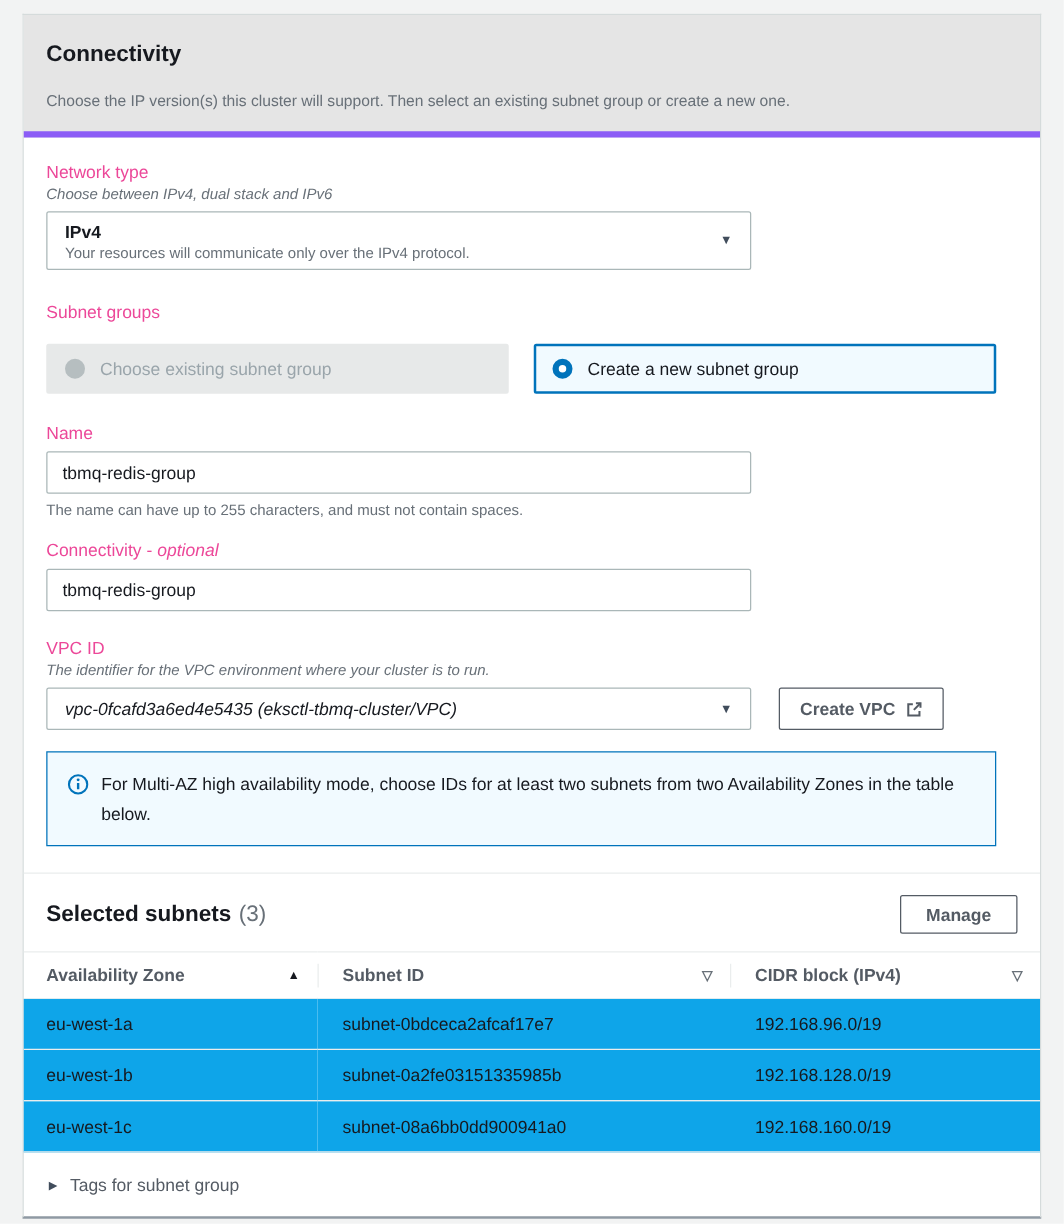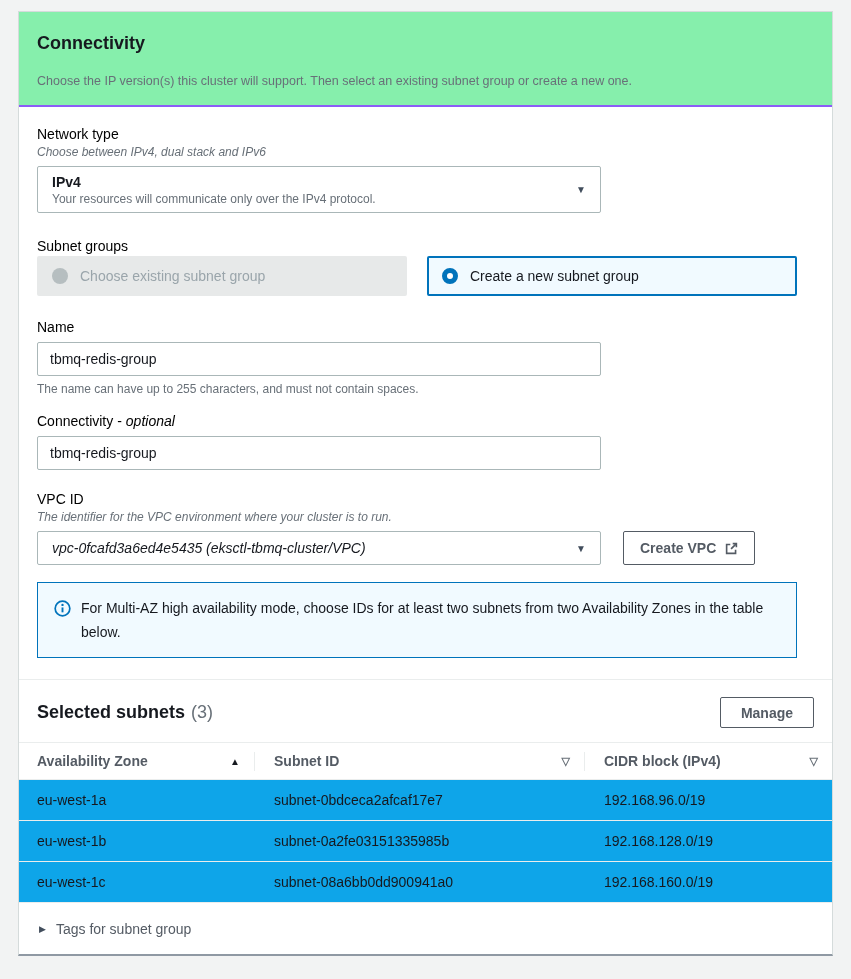--- a/index.html
+++ b/index.html
@@ -10,30 +10,30 @@
     color:#16191f;
     font-size:14px;
   }
   .card {
     margin:11px 18px 0 18px;
     background:#ffffff;
     border:1px solid #d5dbdb;
     border-bottom:2px solid #8f99a3;
   }
   .card-header {
-    background:#86efac;
-    border-bottom:2px solid #8b5cf6;
+    background:#e5e5e5;
+    border-bottom:5px solid #8b5cf6;
     padding:21px 18px 17px 18px;
   }
   .card-title { font-size:18px; font-weight:700; color:#16191f; }
   .card-subtitle { font-size:12.5px; color:#687078; margin-top:20px; }
 
   .card-body { padding:19px 18px 0 18px; }
 
-  .f-label { font-size:14px; color:#000000; }
+  .f-label { font-size:14px; color:#ec4899; }
   .f-label .optional { font-style:italic; margin-left:4px; }
   .f-helper { font-size:12px; color:#687078; margin-top:3px;font-style:italic; }
   .f-footer { font-size:12px; color:#687078; margin-top:6px; }
 
   .select-box {
     width:564px; background:#fff;
     border:1px solid #aab7b8; border-radius:2px;
     display:flex; justify-content:space-between; align-items:center;
     padding:0 14px; cursor:pointer; margin-top:7px;
   }
@@ -43,21 +43,21 @@
   .select-secondary { font-size:12px; color:#687078; margin-top:2px; }
   .select-value { font-size:14px; color:#16191f;font-style:italic; }
   .caret { font-size:10px; color:#414d5c; flex:0 0 auto; margin-left:10px; }
 
   .mb-nt { margin-bottom:25px; }
   .mb-sg { margin-bottom:23px; }
   .mb-name { margin-bottom:17px; }
   .mb-desc { margin-bottom:21px; }
   .mb-vpc { margin-bottom:17px; }
 
-  .tiles { display:flex; gap:20px; margin-top:2px; width:760px; }
+  .tiles { display:flex; gap:20px; margin-top:18px; width:760px; }
   .tile {
     flex:1; height:40px; border-radius:2px;
     display:flex; align-items:center; gap:12px; padding:0 13px;
     font-size:14px;
   }
   .tile-disabled { background:#e7e9e9; border:2px solid #e7e9e9; color:#9aa5ab; }
   .tile-selected { background:#f1faff; border:2px solid #0073bb; color:#16191f; cursor:pointer; }
   .radio-disabled { width:16px; height:16px; border-radius:50%; background:#b6bec0; flex:0 0 auto; }
   .radio-checked  { width:16px; height:16px; border-radius:50%; background:#fff; border:5px solid #0073bb; flex:0 0 auto; }
 

